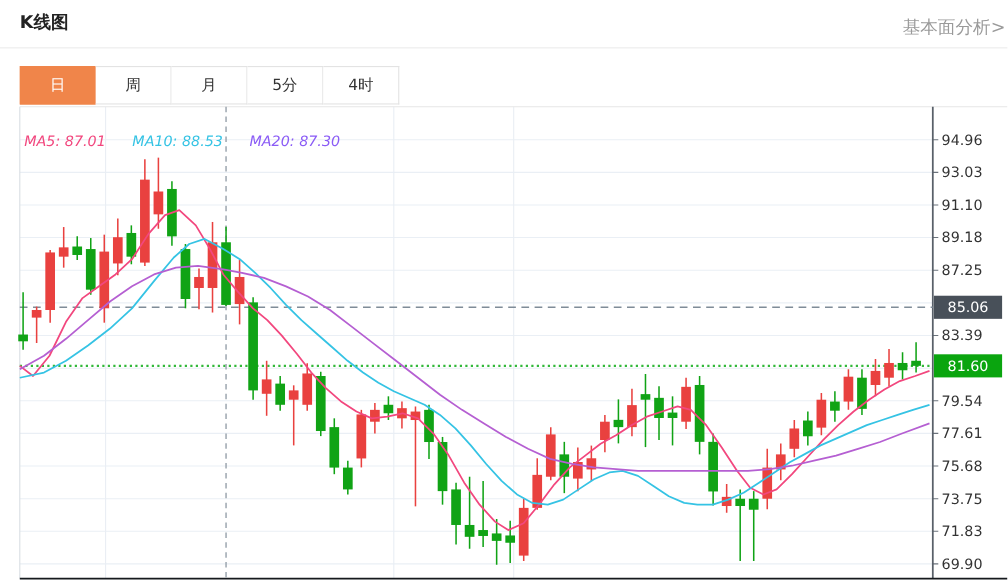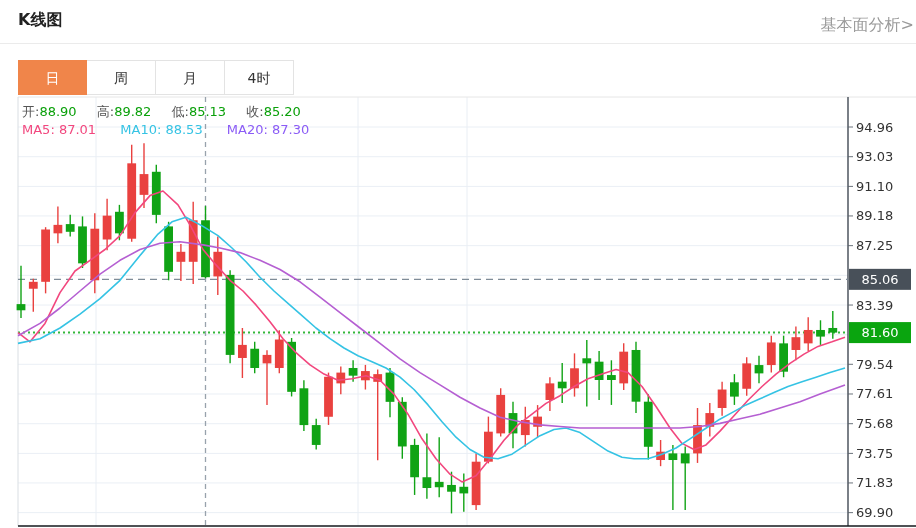--- a/index.html
+++ b/index.html
@@ -12,21 +12,21 @@
   .tabs{position:absolute;left:18px;top:60px;display:flex;z-index:3;background:#fff;}
   .tab{width:69px;height:35px;line-height:35px;text-align:center;font-size:14px;color:#333;
     border:1px solid #e3e3e3;border-left:none;box-sizing:border-box;cursor:pointer;background:#fff;}
   .tab:first-child{border-left:1px solid #e3e3e3;}
   .tab.active{background:#f0854a;border-color:#f0854a;color:#fff;}
   .inforow{position:absolute;left:22px;z-index:3;font-size:13px;white-space:nowrap;}
   .ohlc{top:103px;color:#555;}
   .ohlc b{font-weight:normal;color:#0aa00a;}
   .ohlc .pair{margin-right:16px;}
   .marow{top:122px;}
-  .marow .pair{margin-right:20px;}
+  .marow .pair{margin-right:20px;font-style:italic;}
   .ma5{color:#f2477e;} .ma10{color:#35c3e4;} .ma20{color:#8b5cf6;}
   svg{position:absolute;left:0;top:0;z-index:1;}
 </style>
 </head>
 <body>
 
 <div class="stage">
 
   <svg id="chart" width="916" height="528" viewBox="0 0 916 528">
       <line x1="18" y1="127" x2="848" y2="127" stroke="#eaeff5" stroke-width="1"></line>
@@ -360,29 +360,24 @@
 
   <div class="hdr">
     <span class="title">K线图</span>
     <a class="fund">基本面分析&gt;</a>
   </div>
 
   <div class="tabs">
     <div class="tab active">日</div>
     <div class="tab">周</div>
     <div class="tab">月</div>
+    <div class="tab">5分</div>
     <div class="tab">4时</div>
   </div>
 
-  <div class="inforow ohlc">
-    <span class="pair"><span>开:</span><b>88.90</b></span>
-    <span class="pair"><span>高:</span><b>89.82</b></span>
-    <span class="pair"><span>低:</span><b>85.13</b></span>
-    <span class="pair"><span>收:</span><b>85.20</b></span>
-  </div>
 
   <div class="inforow marow">
     <span class="pair ma5"><span>MA5:</span> <span>87.01</span></span>
     <span class="pair ma10"><span>MA10:</span> <span>88.53</span></span>
     <span class="pair ma20"><span>MA20:</span> <span>87.30</span></span>
   </div>
 
 </div>
 
 </body></html>

